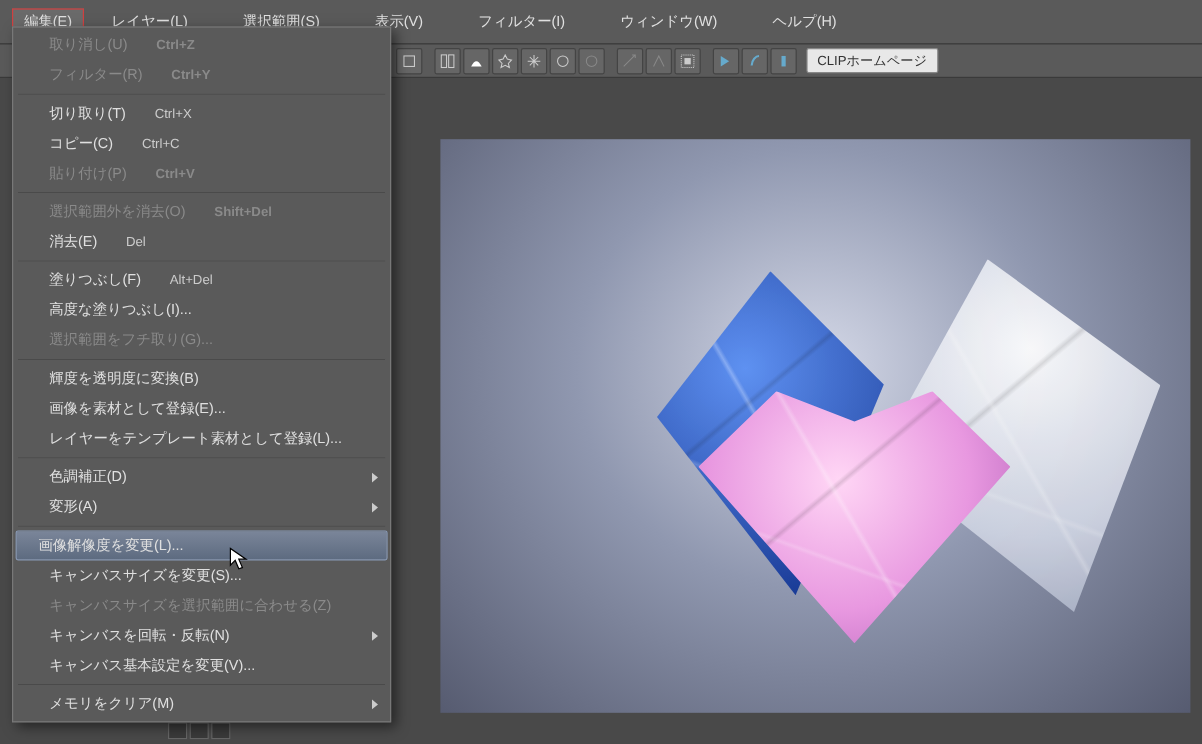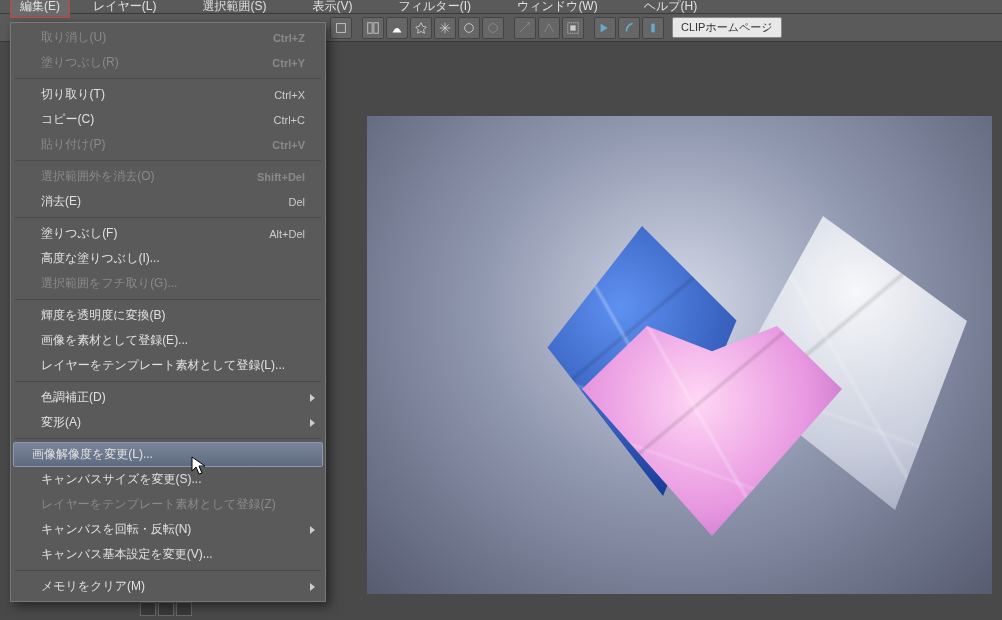--- a/index.html
+++ b/index.html
@@ -6,21 +6,21 @@
     body {
       width: 1002px; height: 620px;
       background: #494949;
       font-family: "MS PGothic", "Meiryo", sans-serif;
       font-size: 12px;
       color: #ccc;
       overflow: hidden;
       position: relative;
     }
     .menubar {
-      height: 14px;
+      height: 37px;
       background: #5a5a5a;
       display: flex;
       align-items: center;
       border-bottom: 1px solid #3a3a3a;
       padding-left: 10px;
       position: relative;
       z-index: 10;
     }
     .menu-item {
       padding: 3px 23px;
@@ -73,26 +73,26 @@
       left: 10px;
       width: 316px;
       background: #5a5a5a;
       border: 1px solid #787878;
       box-shadow: 4px 4px 10px rgba(0,0,0,.5);
       z-index: 100;
       padding: 2px;
     }
     .dd-item {
       display: flex;
-      justify-content: space-between;
       align-items: center;
       padding: 4px 18px 4px 28px;
       color: #e0e0e0;
       cursor: pointer;
       position: relative;
+      gap: 24px;
     }
     .dd-item.disabled { color: #8a8a8a; cursor: default; }
     .dd-item.hover {
       background: linear-gradient(#7a8599, #5d6b80);
       border: 1px solid #8899b6;
       border-radius: 2px;
       padding: 3px 17px 3px 18px;
     }
     .dd-sep {
       height: 1px;
@@ -259,21 +259,21 @@
     </div>
   <button class="clip-btn">CLIPホームページ</button>
 </div>
 
 <div class="dropdown" id="edit-dropdown">
     <div class="dd-item disabled">
       <span>取り消し(U)</span>
       <span class="dd-shortcut">Ctrl+Z</span>
     </div>
     <div class="dd-item disabled">
-      <span>塗りつぶし(R)</span>
+      <span>フィルター(R)</span>
       <span class="dd-shortcut">Ctrl+Y</span>
     </div>
     <div class="dd-sep"></div>
     <div class="dd-item">
       <span>切り取り(T)</span>
       <span class="dd-shortcut">Ctrl+X</span>
     </div>
     <div class="dd-item">
       <span>コピー(C)</span>
       <span class="dd-shortcut">Ctrl+C</span>
@@ -322,21 +322,21 @@
       <span class="submenu-arrow"></span>
     </div>
     <div class="dd-sep"></div>
     <div class="dd-item hover">
       <span>画像解像度を変更(L)...</span>
     </div>
     <div class="dd-item">
       <span>キャンバスサイズを変更(S)...</span>
     </div>
     <div class="dd-item disabled">
-      <span>レイヤーをテンプレート素材として登録(Z)</span>
+      <span>キャンバスサイズを選択範囲に合わせる(Z)</span>
     </div>
     <div class="dd-item">
       <span>キャンバスを回転・反転(N)</span>
       <span class="submenu-arrow"></span>
     </div>
     <div class="dd-item">
       <span>キャンバス基本設定を変更(V)...</span>
     </div>
     <div class="dd-sep"></div>
     <div class="dd-item">

